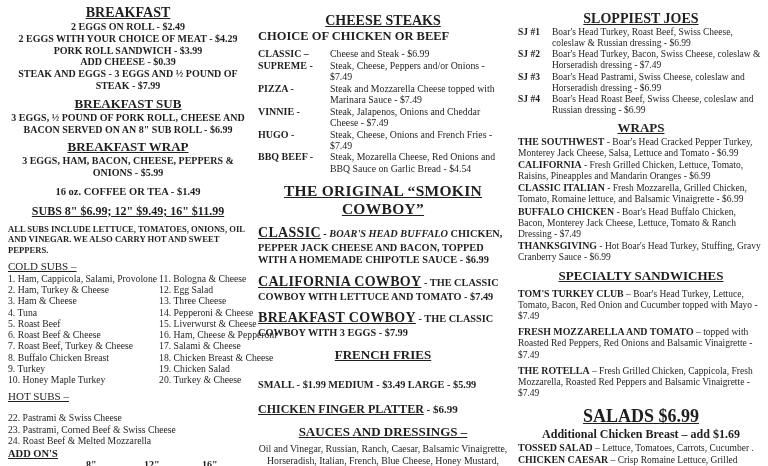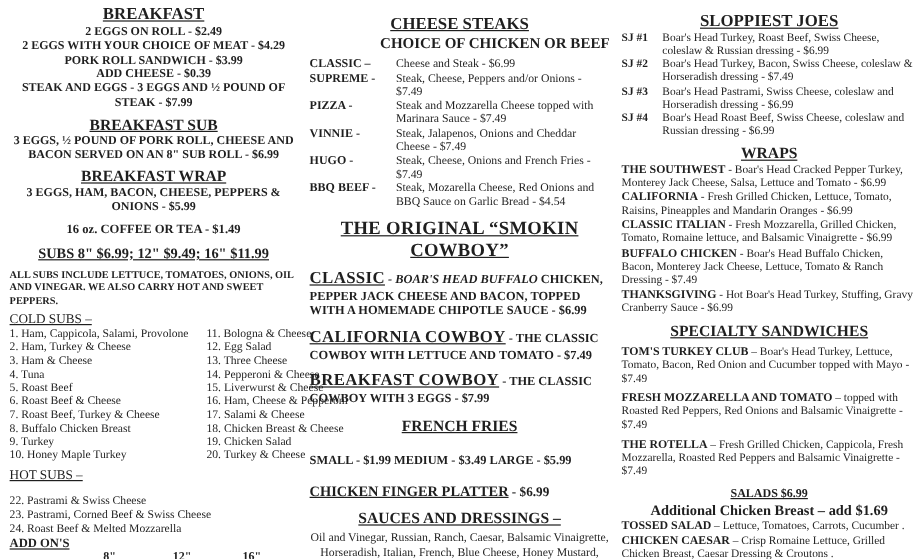--- a/index.html
+++ b/index.html
@@ -9,31 +9,31 @@
     overflow:hidden;
   }
   .menu{display:flex;box-sizing:border-box;padding:5px 4px 0 8px;gap:10px;}
   .col{box-sizing:border-box;}
   .col1{width:240px;}
   .col2{width:254px;}
   .col3{width:250px;}
 
   .h1{font-weight:bold;text-decoration:underline;text-align:center;font-size:13px;line-height:1.15;}
   .h1.big{font-size:14px;}
-  .center{text-align:right;}
+  .center{text-align:left;}
   .bold{font-weight:bold;}
 
   
   .bk-line{font-weight:bold;text-align:center;font-size:10px;line-height:1.18;}
   .sec{margin-top:5px;}
   .coffee{font-weight:bold;text-align:center;font-size:10.5px;margin-top:7px;}
   .subs-prices{font-weight:bold;text-decoration:underline;text-align:center;font-size:12px;margin-top:7px;}
   .subs-note{font-weight:bold;text-align:left;font-size:8.6px;line-height:1.2;margin-top:5px;}
   .list-title{font-weight:normal;text-decoration:underline;font-size:11px;margin-top:5px;}
-  .coldsubs{display:grid;grid-template-columns:1.04fr 1fr;column-gap:15px;margin-top:1px;}
+  .coldsubs{display:grid;grid-template-columns:1.04fr 1fr;column-gap:2px;margin-top:1px;}
   .plainlist{font-size:9.7px;line-height:1.16;white-space:nowrap;}
   .plainlist div{overflow:visible;}
   .hotlist{font-size:9.7px;line-height:1.16;margin-top:10px;}
   .addons{margin-top:2px;}
   .addons-title{font-weight:bold;text-decoration:underline;font-size:10.5px;}
   .addons-grid{display:grid;grid-template-columns:78px 58px 58px 46px;font-weight:bold;font-size:10px;line-height:1.2;}
   .addons-grid .hdr{text-align:left;}
 
   
   .cs-item{display:grid;grid-template-columns:72px 1fr;font-size:9.8px;line-height:1.17;}
@@ -261,21 +261,21 @@
 
         <div class="flow gap4">
           <span class="nm">FRESH MOZZARELLA AND TOMATO</span><span> – topped with Roasted Red Peppers, Red Onions and Balsamic Vinaigrette - $7.49</span>
         </div>
 
         <div class="flow gap4">
           <span class="nm">THE ROTELLA</span><span> – Fresh Grilled Chicken, Cappicola, Fresh Mozzarella, Roasted Red Peppers and Balsamic Vinaigrette - $7.49</span>
         </div>
       </div>
 
-    <div class="h1" style="margin-top:7px;font-size:10px">SALADS $6.99</div>
+    <div class="h1" style="margin-top:7px;font-size:18px">SALADS $6.99</div>
     <div class="salads-sub">Additional Chicken Breast – add $1.69</div>
     <div>
 
         <div class="flow">
           <span class="nm">TOSSED SALAD</span><span> – Lettuce, Tomatoes, Carrots, Cucumber .</span>
         </div>
 
         <div class="flow">
           <span class="nm">CHICKEN CAESAR</span><span> – Crisp Romaine Lettuce, Grilled Chicken Breast, Caesar Dressing &amp; Croutons .</span>
         </div>

